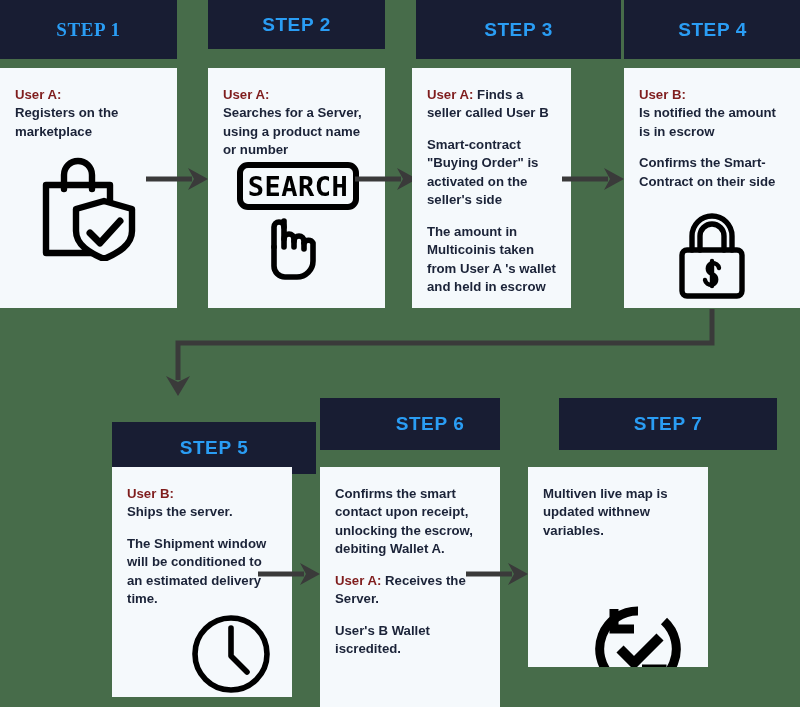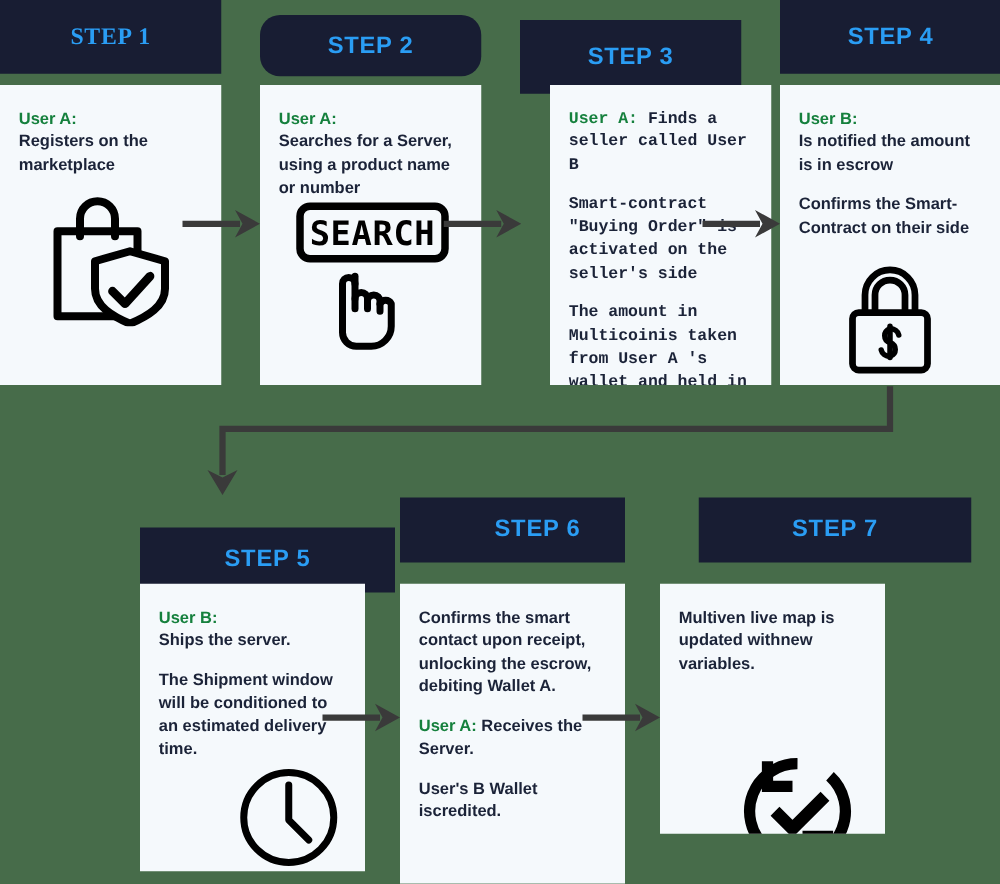--- a/index.html
+++ b/index.html
@@ -40,21 +40,21 @@
   }
   .card-text {
     font-size: 13.2px;
     font-weight: bold;
     line-height: 1.40;
     color: #1b2338;
     margin: 0 0 13px 0;
   }
   .card-text:last-of-type { margin-bottom: 0; }
   .who {
-    color: #15803d;
+    color: #7f1d1d;
   }
   .who-block { display: block; }
   .icon-wrap {
     position: absolute;
     display: flex;
     align-items: center;
     justify-content: center;
   }
   .arrow-h {
     position: absolute;
@@ -92,21 +92,21 @@
     </div>
   </div>
 
   <div class="arrow-h" style="left:144px; top:165px; width:68px; height:28px;">
     <svg width="68" height="28" viewBox="0 0 68 28">
       <path d="M2 14 L48 14" stroke="#3a3a3a" stroke-width="5" fill="none"></path>
       <path d="M44 3 L64 14 L44 25 L50 14 Z" fill="#3a3a3a"></path>
     </svg>
   </div>
 
-  <div class="step-header" style="left:208px; top:12px; width:177px; height:49px;border-radius:16px;">
+  <div class="step-header" style="left:208px; top:0px; width:177px; height:49px;">
     <span>STEP 2</span>
   </div>
   <div class="step-card" style="left:208px; top:68px; width:177px; height:240px;">
     <p class="card-text">
       <span class="who who-block">User A:</span><span>Searches for a Server, using a product name or number</span>
     </p>
     <div class="icon-wrap" style="left:10px; top:92px; width:160px; height:130px;">
       <svg width="150" height="128" viewBox="0 0 150 128">
         <rect x="17" y="4" width="116" height="42" rx="8" ry="8" fill="none" stroke="#000" stroke-width="6"></rect>
         <text x="75" y="35" font-family="'DejaVu Sans Mono', monospace" font-size="27" font-weight="bold" text-anchor="middle" fill="#000" letter-spacing="0.5">SEARCH</text>
@@ -121,24 +121,24 @@
     </div>
   </div>
 
   <div class="arrow-h" style="left:353px; top:165px; width:68px; height:28px;">
     <svg width="68" height="28" viewBox="0 0 68 28">
       <path d="M2 14 L48 14" stroke="#3a3a3a" stroke-width="5" fill="none"></path>
       <path d="M44 3 L64 14 L44 25 L50 14 Z" fill="#3a3a3a"></path>
     </svg>
   </div>
 
-  <div class="step-header" style="left:416px; top:0px; width:177px; height:59px;margin-top:16px;">
+  <div class="step-header" style="left:416px; top:0px; width:205px; height:59px;">
     <span>STEP 3</span>
   </div>
-  <div class="step-card" style="left:440px; top:68px; width:177px; height:240px;font-family:Liberation Mono, monospace;">
+  <div class="step-card" style="left:412px; top:68px; width:159px; height:240px;">
     <p class="card-text">
       <span class="who">User A:</span>
       <span>Finds a seller called User B</span>
     </p>
     <p class="card-text">
       <span>Smart-contract "Buying Order" is activated on the seller's side</span>
     </p>
     <p class="card-text">
       <span>The amount in Multicoinis taken from User A 's wallet and held in escrow</span>
     </p>

